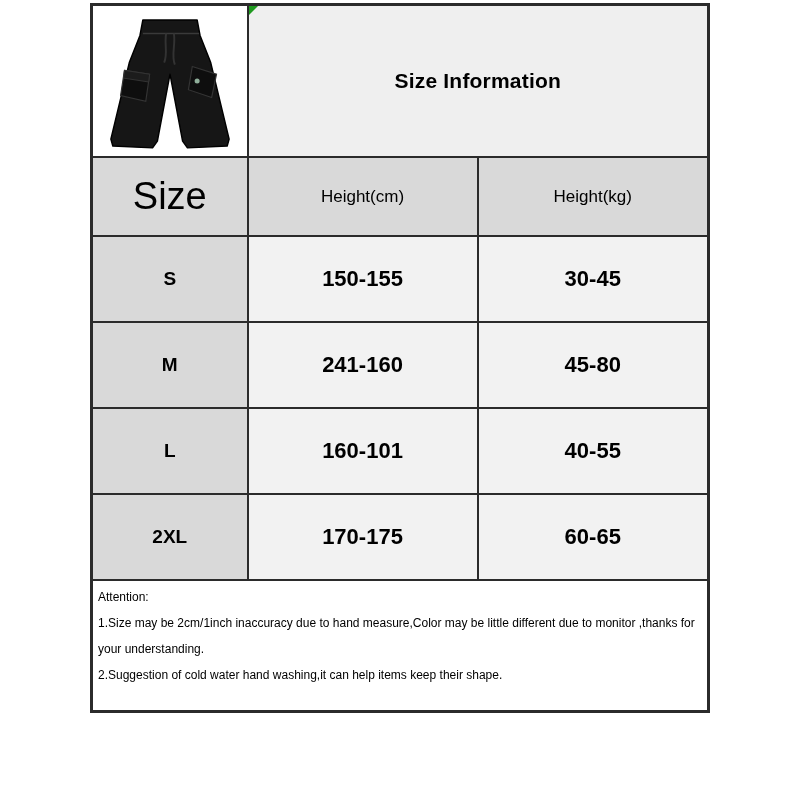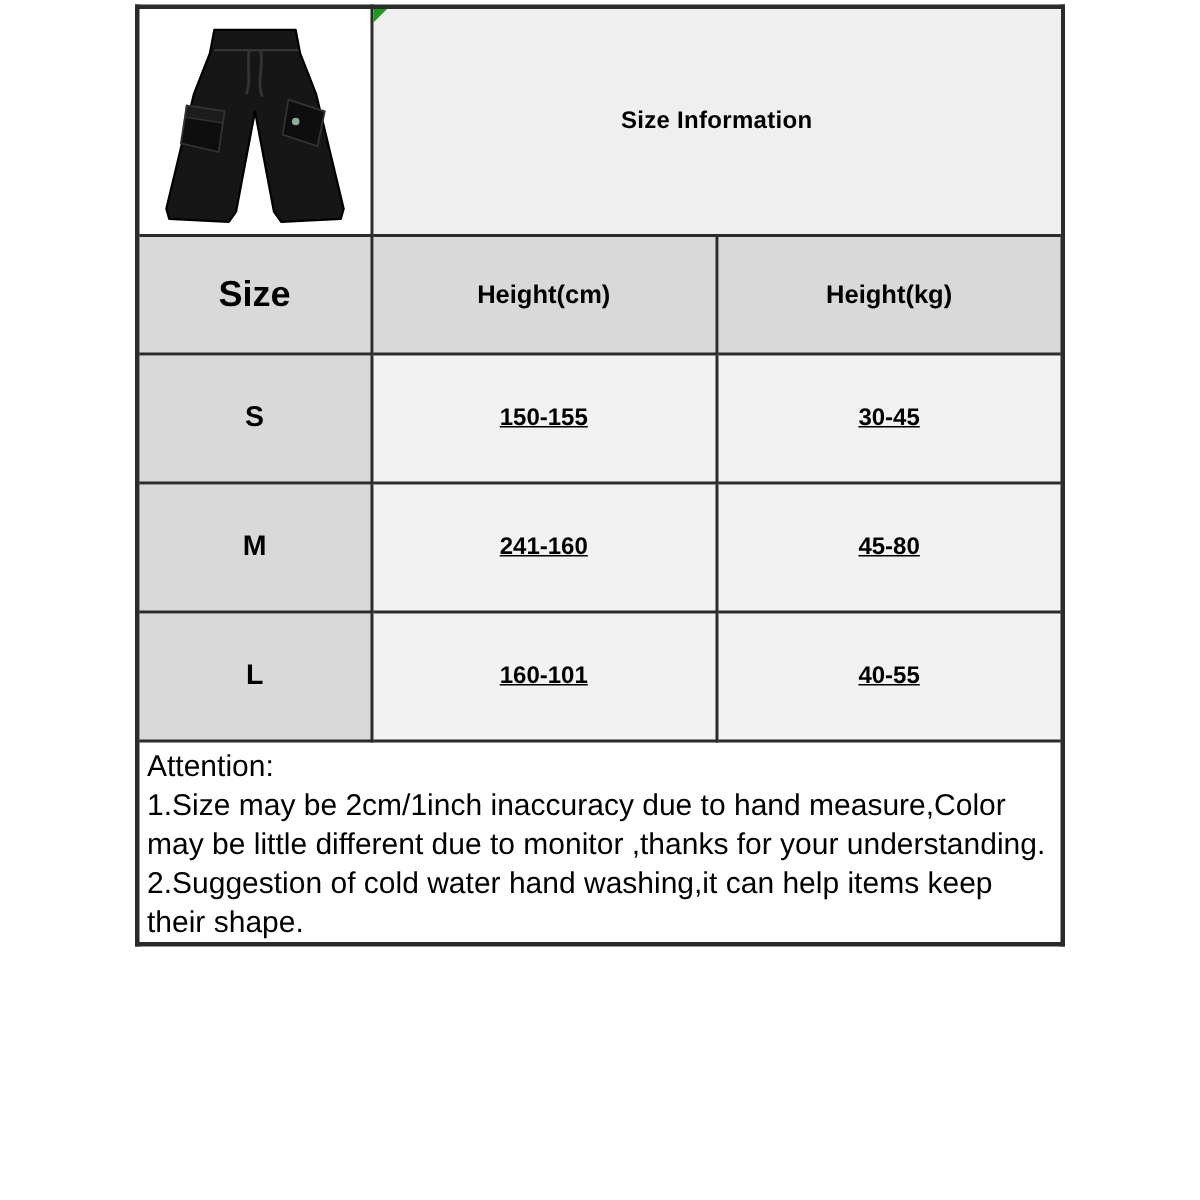--- a/index.html
+++ b/index.html
@@ -35,42 +35,42 @@
   .cell-title { background: #efefef; position: relative; }
   .cell-gray  { background: #d9d9d9; }
   .cell-light { background: #f2f2f2; }
 
   tr.row-image   td { height: 150px; }
   tr.row-header  td { height: 77px; }
   tr.row-data    td { height: 84px; }
   tr.row-notes   td { height: 126px; }
 
   .sheet-title {
-    font-size: 16px;
+    font-size: 21px;
     font-weight: bold;
     letter-spacing: 0.2px;
   }
   .corner-marker {
     position: absolute;
     top: -1px; left: -1px;
     width: 0; height: 0;
     border-top: 11px solid #1f9a1f;
     border-right: 11px solid transparent;
   }
-  .size-head  { font-size: 24px; font-weight: bold; }
-  .col-head   { font-size: 17px; font-weight: bold; }
+  .size-head  { font-size: 38px; font-weight: normal; }
+  .col-head   { font-size: 17px; font-weight: normal; }
   .row-label  { font-size: 19px; font-weight: bold; }
-  .cell-value { font-size: 16px; font-weight: bold; text-decoration: underline; }
+  .cell-value { font-size: 22px; font-weight: bold; }
 
   .notes-cell {
     background: #ffffff;
     text-align: left;
     vertical-align: top;
     padding: 3px 6px 0 5px;
-    font-size: 20px;
+    font-size: 12px;
     line-height: 26px;
   }
   .notes-cell p { margin: 0; }
 
   .pants-wrap {
     display: flex;
     align-items: center;
     justify-content: center;
     height: 100%;
   }
@@ -122,20 +122,25 @@
     <tr class="row-data">
       <td class="cell-gray row-label">M</td>
       <td class="cell-light cell-value">241-160</td>
       <td class="cell-light cell-value">45-80</td>
     </tr>
     <tr class="row-data">
       <td class="cell-gray row-label">L</td>
       <td class="cell-light cell-value">160-101</td>
       <td class="cell-light cell-value">40-55</td>
     </tr>
+    <tr class="row-data">
+      <td class="cell-gray row-label">2XL</td>
+      <td class="cell-light cell-value">170-175</td>
+      <td class="cell-light cell-value">60-65</td>
+    </tr>
 
     <tr class="row-notes">
       <td class="notes-cell" colspan="3">
         <p>Attention:</p>
         <p>1.Size may be 2cm/1inch inaccuracy due to hand measure,Color may be little different due to monitor ,thanks for your understanding.</p>
         <p>2.Suggestion of cold water hand washing,it can help items keep their shape.</p>
       </td>
     </tr>
   </tbody>
     </table>

